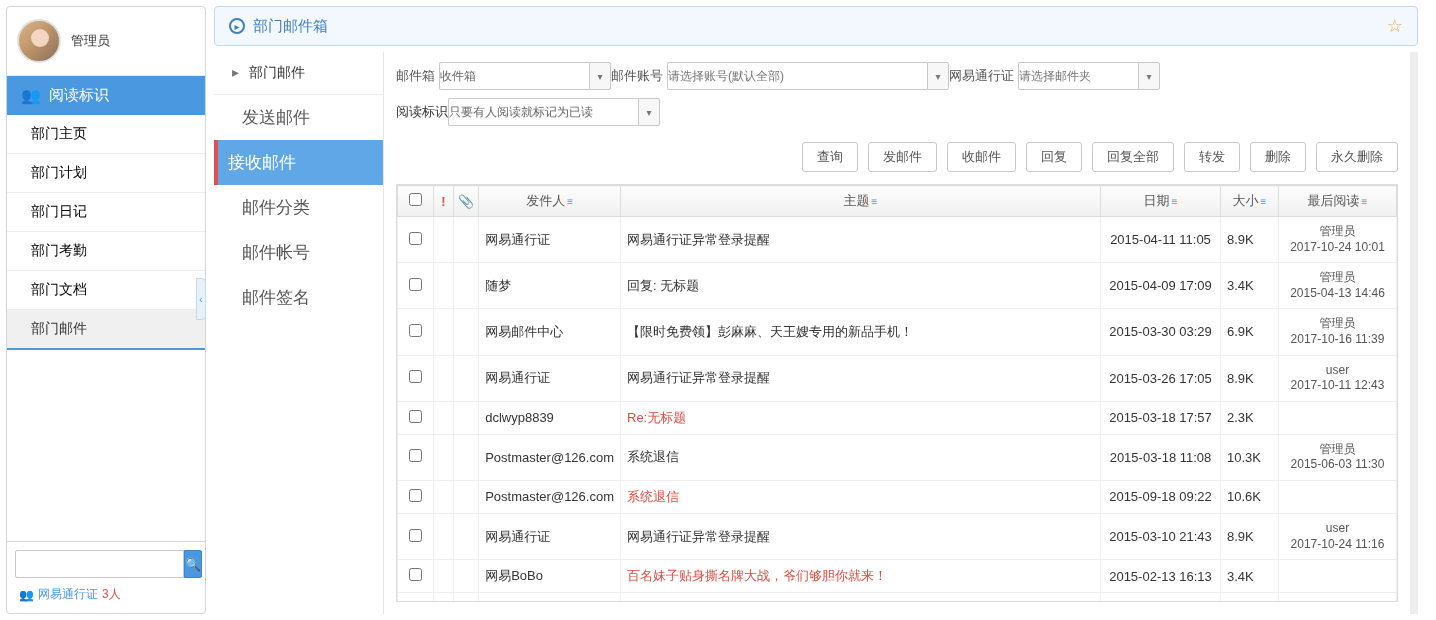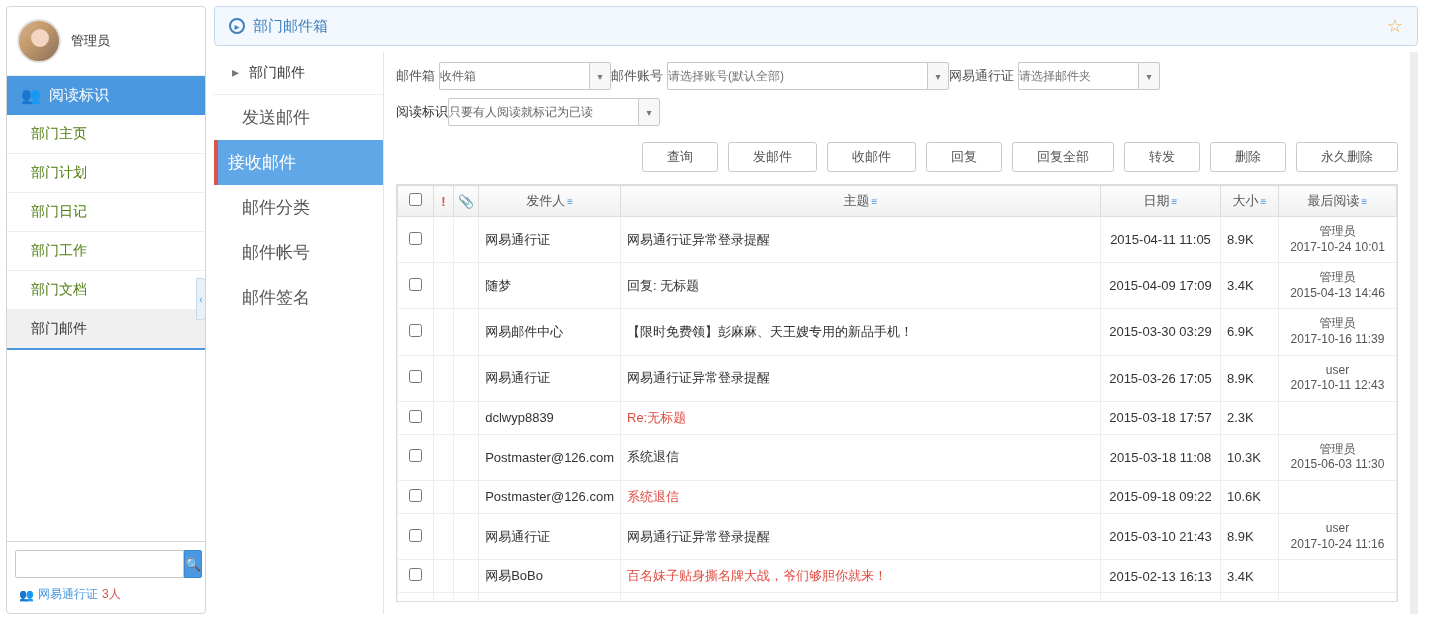--- a/index.html
+++ b/index.html
@@ -7,21 +7,21 @@
 .app { display: flex; width: 1436px; height: 620px; }
 
 
 .left-panel { width: 200px; border: 1px solid #d4d4d4; border-radius: 4px; margin: 6px 4px 6px 6px; display: flex; flex-direction: column; background: #fff; }
 .user-box { display: flex; align-items: center; padding: 12px 10px; border-bottom: 1px solid #eee; }
 .avatar { width: 44px; height: 44px; border-radius: 50%; background: linear-gradient(135deg,#d9b38c 0%,#c49a6c 40%,#8b6f5b 100%); border: 2px solid #e0e0e0; margin-right: 10px; position: relative; overflow: hidden; }
 .avatar::after { content:""; position:absolute; left:12px; top:8px; width:18px; height:18px; border-radius:50%; background:#f2d6c2; }
 .nav-section { list-style: none; }
 .nav-header { background: #4a98e0; color: #fff; padding: 10px 14px; font-size: 15px; display: flex; align-items: center; cursor: pointer; }
 .nav-header .icn { margin-right: 8px; font-size: 16px; }
-.nav-item { padding: 10px 24px; border-bottom: 1px solid #eee; color: #4d7c0f; cursor: pointer; font-size: 14px; }
+.nav-item { padding: 10px 24px; border-bottom: 1px solid #eee; color: #000000; cursor: pointer; font-size: 14px; }
 .nav-item.active { background: #f0f0f0; border-bottom: 2px solid #4a98e0; color: #333; }
 
 .collapse-handle { position: absolute; left: 196px; top: 278px; width: 10px; height: 42px; background: #e8f0f8; border: 1px solid #c5d9ec; border-radius: 0 4px 4px 0; display: flex; align-items: center; justify-content: center; color: #4a98e0; font-size: 10px; cursor: pointer; }
 
 .bottom-box { margin-top: auto; border-top: 1px solid #d4d4d4; padding: 8px; }
 .search-row { display: flex; }
 .search-input { flex: 1; border: 1px solid #c9c9c9; border-radius: 2px 0 0 2px; padding: 4px 6px; height: 28px; font-size: 12px; }
 .search-btn { width: 30px; height: 28px; background: #4a98e0; border: 1px solid #3a87cf; border-radius: 0 2px 2px 0; color: #fff; display: flex; align-items: center; justify-content: center; cursor: pointer; }
 .online-row { padding: 8px 4px 2px; color: #4a98e0; font-size: 12px; display: flex; align-items: center; }
 .online-row .cnt { color: #d9534f; margin-left: 4px; }
@@ -42,21 +42,21 @@
 
 .mail-area { flex: 1; display: flex; flex-direction: column; overflow: hidden; }
 .filter-row { display: flex; align-items: center; padding: 10px 12px 4px; flex-wrap: wrap; }
 .filter-row .lbl { color: #555; font-size: 13px; margin-right: 4px; }
 .combo { display: flex; align-items: center; }
 .combo input { border: 1px solid #c9c9c9; border-right: none; border-radius: 2px 0 0 2px; padding: 4px 0; height: 28px; font-size: 12px; color: #666; background: #fff; }
 .combo .dd { width: 22px; height: 28px; border: 1px solid #c9c9c9; border-radius: 0 2px 2px 0; background: #f7f7f7; display: flex; align-items: center; justify-content: center; cursor: pointer; color: #777; font-size: 10px; }
 .filter-row2 { display: flex; align-items: center; padding: 4px 12px 10px; gap: 18px; }
 
 .btn-row { display: flex; gap: 10px; padding: 6px 12px 12px; justify-content: flex-end; }
-.btn { border: 1px solid #c9c9c9; background: #fff; border-radius: 3px; padding: 5px 24px; font-size: 13px; color: #555; cursor: pointer; }
+.btn { border: 1px solid #c9c9c9; background: #fff; border-radius: 3px; padding: 5px 14px; font-size: 13px; color: #555; cursor: pointer; }
 
 .table-wrap { flex: 1; margin: 0 12px 12px; border: 1px solid #ddd; overflow: auto; }
 table { width: 100%; border-collapse: collapse; font-size: 13px; }
 thead th { background: linear-gradient(#fdfdfd, #f0f0f0); border: 1px solid #ddd; padding: 6px 4px; font-weight: normal; color: #555; position: sticky; top: 0; }
 thead th .sort { color: #4a98e0; font-size: 10px; margin-left: 2px; }
 tbody td { border: 1px solid #eee; padding: 7px 6px; color: #333; }
 tbody td.center { text-align: center; }
 tbody td.red { color: #e04a3f; }
 .col-chk { width: 36px; }
 .col-flag { width: 20px; }
@@ -82,21 +82,21 @@
     <ul class="nav-section">
       <li class="nav-header">
         <span class="icn">👥</span>
         <span>阅读标识</span>
       </li>
     </ul>
     <ul class="nav-section" id="nav-items">
         <li class="nav-item">部门主页</li>
         <li class="nav-item">部门计划</li>
         <li class="nav-item">部门日记</li>
-        <li class="nav-item">部门工作</li>
+        <li class="nav-item">部门考勤</li>
         <li class="nav-item">部门文档</li>
         <li class="nav-item active">部门邮件</li>
       </ul>
 
     <div class="bottom-box">
       <div class="search-row">
         <input class="search-input" placeholder="" style="">
         <div class="search-btn">
           <span>🔍</span>
         </div>

